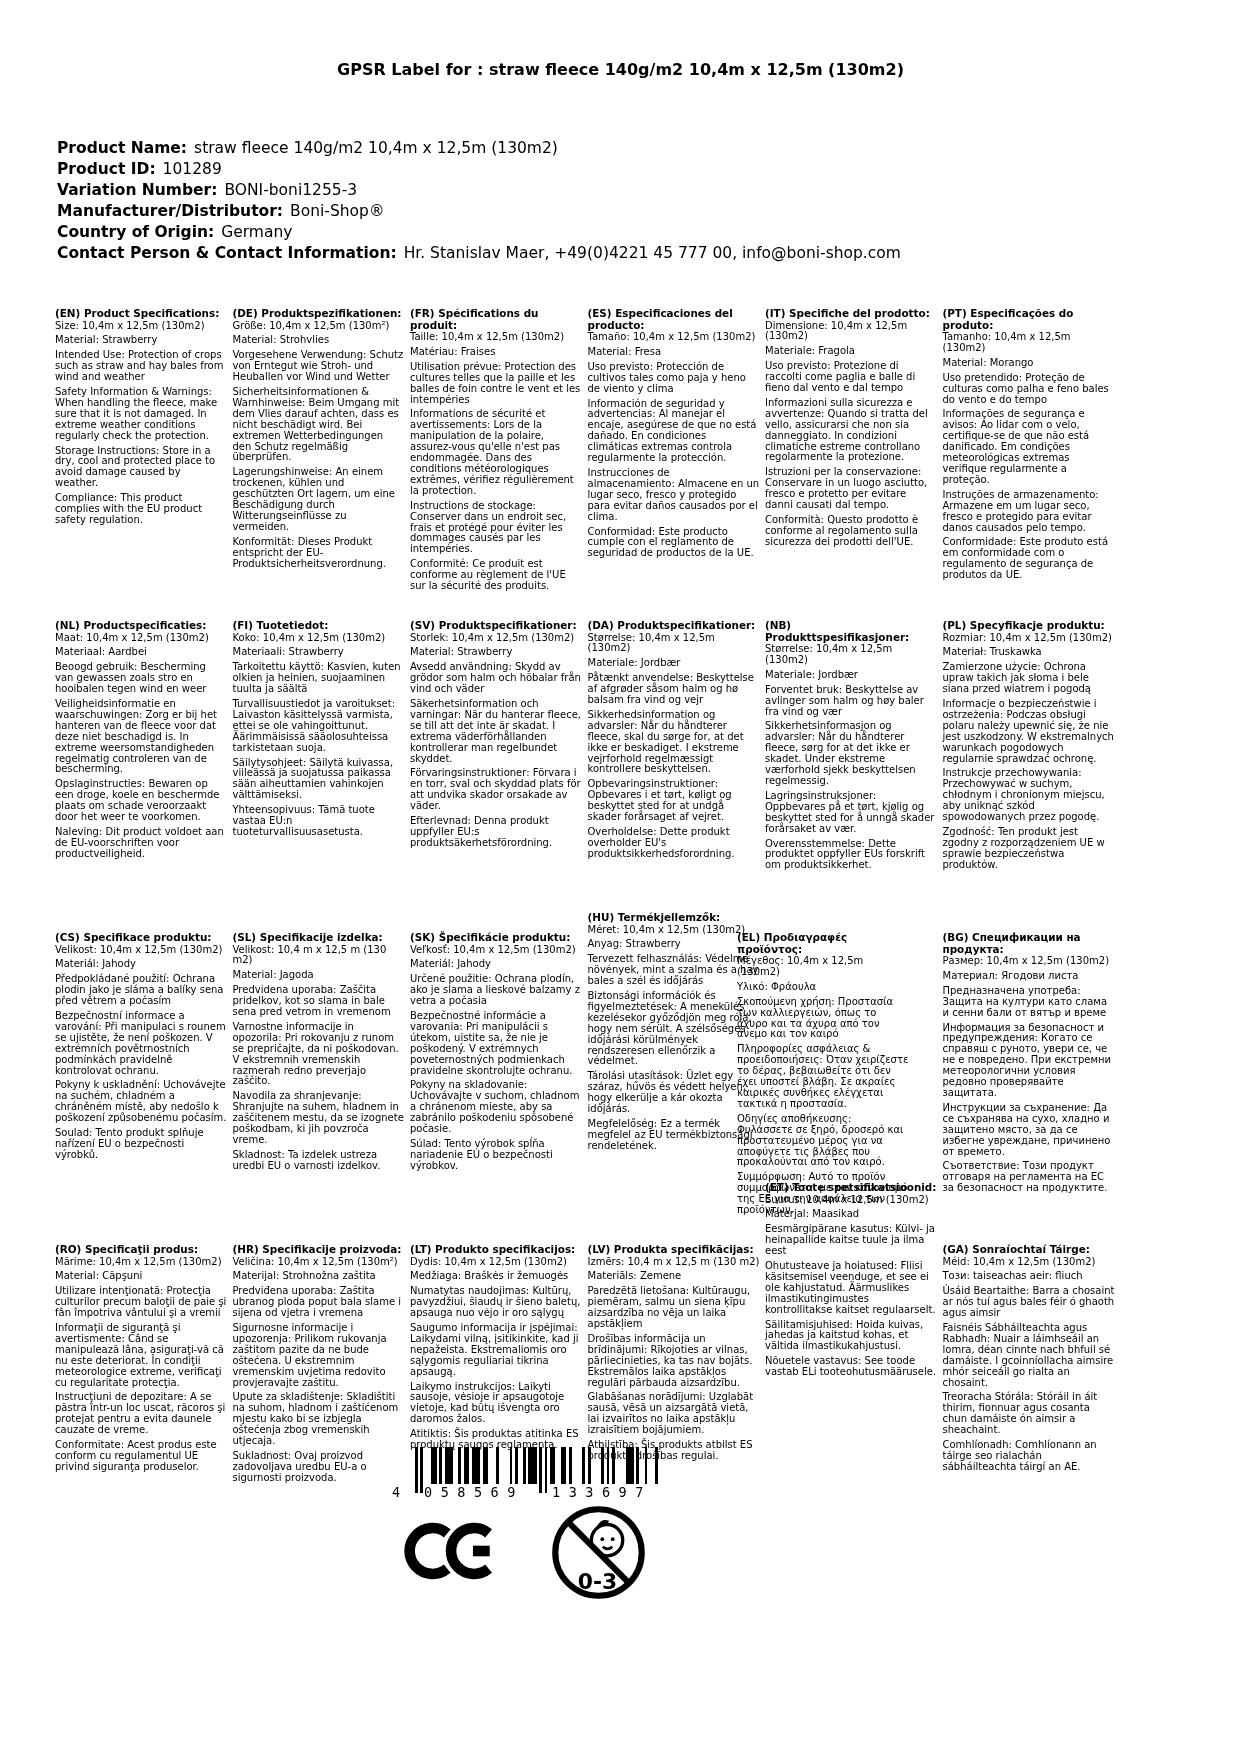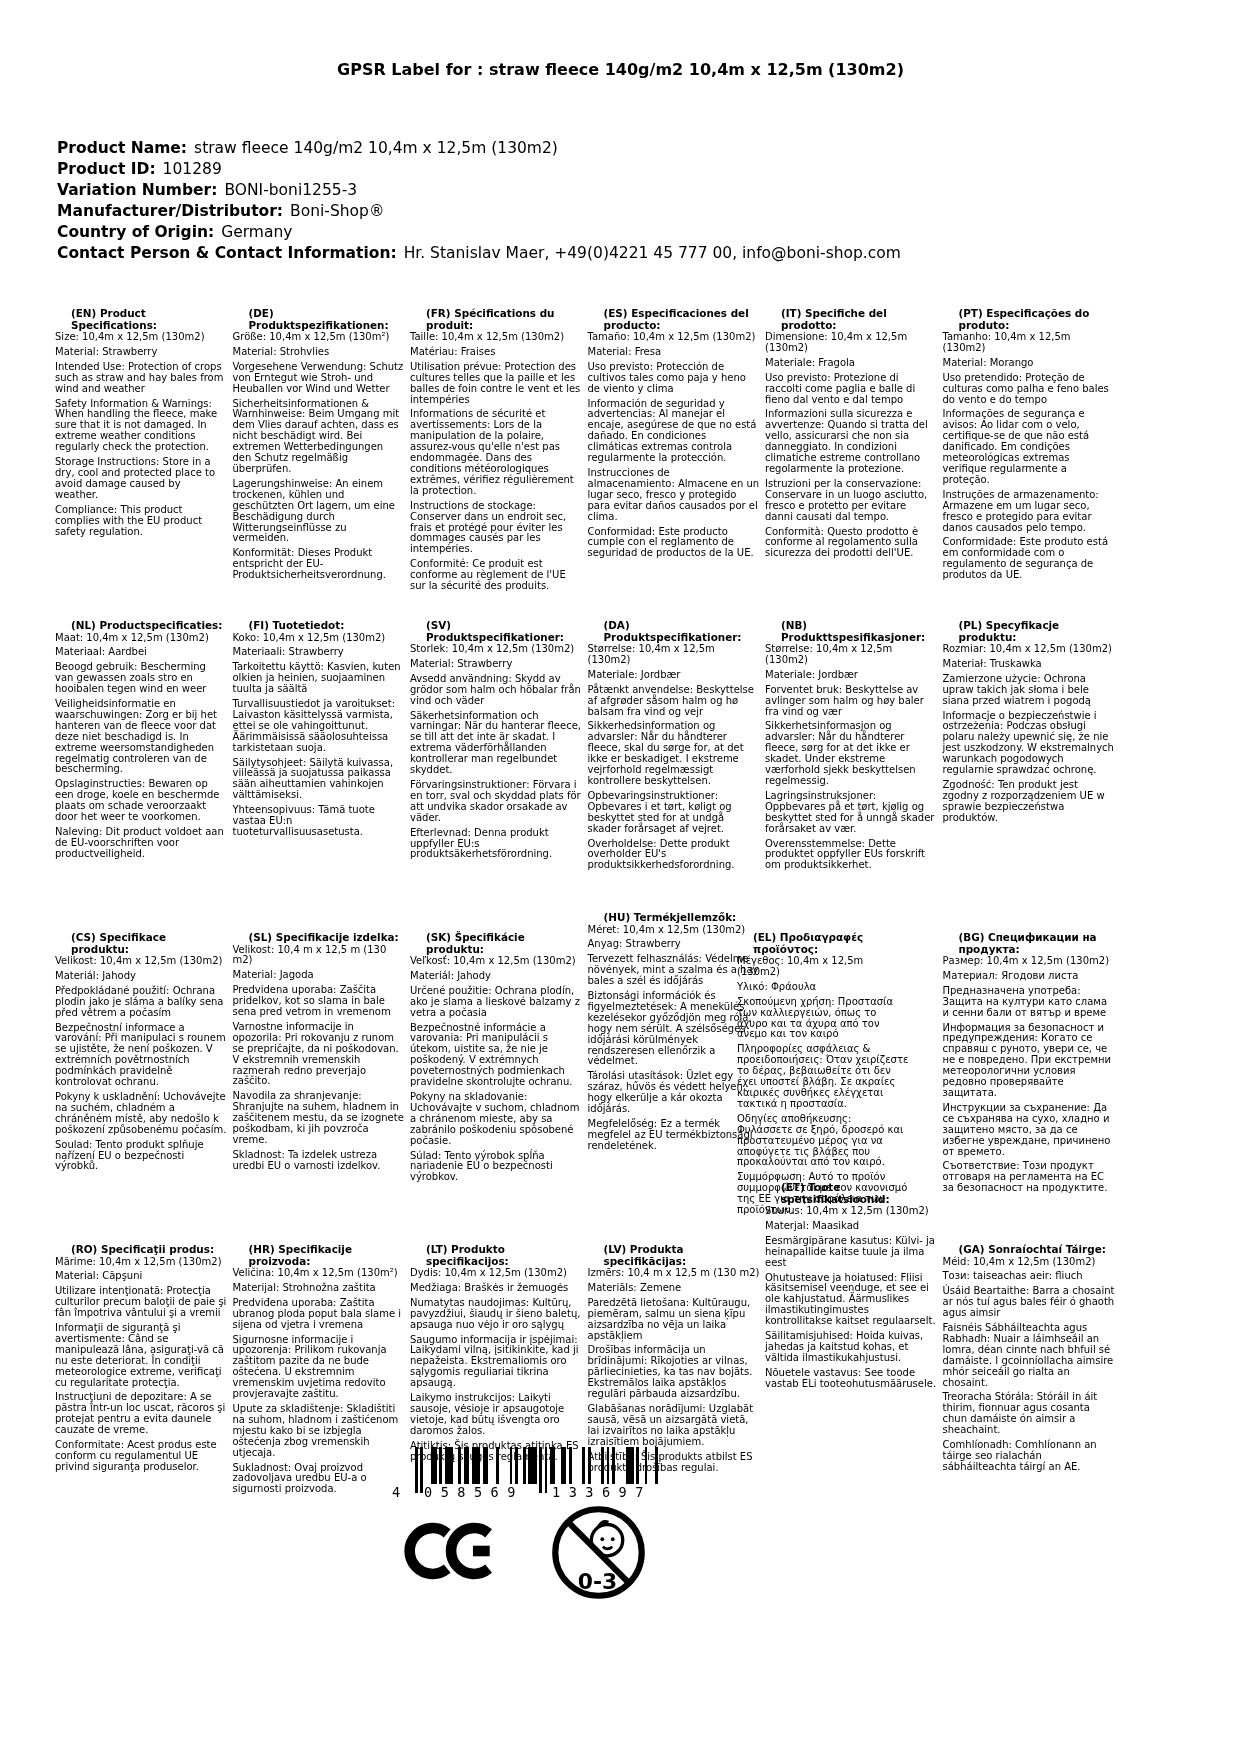--- a/index.html
+++ b/index.html
@@ -13,21 +13,21 @@
     text-align:center; font-size:16px; font-weight:bold; letter-spacing:0;
   }
   .info-block { position:absolute; left:57px; top:138px; font-size:15.5px; line-height:21px; }
   .info-line .lbl { font-weight:bold; }
   .info-line .val { margin-left:7px; }
   #spec-grid { position:absolute; left:0; top:0; width:100%; height:100%; }
   .spec-cell {
     position:absolute; width:172px;
     font-size:10px; line-height:10.9px; letter-spacing:0;
   }
-  .spec-head { font-size:10.4px; font-weight:bold; line-height:11.5px; margin-bottom:1px;margin-left:16px; }
+  .spec-head { font-size:10.4px; font-weight:bold; line-height:11.5px; margin-bottom:1px; }
   .spec-cell p { margin:0 0 4px 0; }
   .barcode { position:absolute; left:391px; top:1447px; width:300px; height:60px; }
   #bars { position:absolute; left:24px; top:0; width:260px; height:46px; }
   .bar { position:absolute; top:0; height:37px; background:#000; }
   .bar.guard { height:46px; }
   .bc-digit {
     position:absolute; top:37px; font-family:"DejaVu Sans Mono", monospace;
     font-size:13.5px; line-height:17px;
   }
   .bc-lead { left:1px; }
@@ -163,20 +163,21 @@
         <p>Sikkerhetsinformasjon og advarsler: Når du håndterer fleece, sørg for at det ikke er skadet. Under ekstreme værforhold sjekk beskyttelsen regelmessig.</p>
         <p>Lagringsinstruksjoner: Oppbevares på et tørt, kjølig og beskyttet sted for å unngå skader forårsaket av vær.</p>
         <p>Overensstemmelse: Dette produktet oppfyller EUs forskrift om produktsikkerhet.</p>
       </div>
       <div class="spec-cell" style="left: 942.5px; top: 620px;">
         <div class="spec-head">(PL) Specyfikacje produktu:</div>
         <p>Rozmiar: 10,4m x 12,5m (130m2)</p>
         <p>Materiał: Truskawka</p>
         <p>Zamierzone użycie: Ochrona upraw takich jak słoma i bele siana przed wiatrem i pogodą</p>
         <p>Informacje o bezpieczeństwie i ostrzeżenia: Podczas obsługi polaru należy upewnić się, że nie jest uszkodzony. W ekstremalnych warunkach pogodowych regularnie sprawdzać ochronę.</p>
+        <p>Instrukcje przechowywania: Przechowywać w suchym, chłodnym i chronionym miejscu, aby uniknąć szkód spowodowanych przez pogodę.</p>
         <p>Zgodność: Ten produkt jest zgodny z rozporządzeniem UE w sprawie bezpieczeństwa produktów.</p>
       </div>
       <div class="spec-cell" style="left: 55px; top: 932px;">
         <div class="spec-head">(CS) Specifikace produktu:</div>
         <p>Velikost: 10,4m x 12,5m (130m2)</p>
         <p>Materiál: Jahody</p>
         <p>Předpokládané použití: Ochrana plodin jako je sláma a balíky sena před větrem a počasím</p>
         <p>Bezpečnostní informace a varování: Při manipulaci s rounem se ujistěte, že není poškozen. V extrémních povětrnostních podmínkách pravidelně kontrolovat ochranu.</p>
         <p>Pokyny k uskladnění: Uchovávejte na suchém, chladném a chráněném místě, aby nedošlo k poškození způsobenému počasím.</p>
         <p>Soulad: Tento produkt splňuje nařízení EU o bezpečnosti výrobků.</p>

